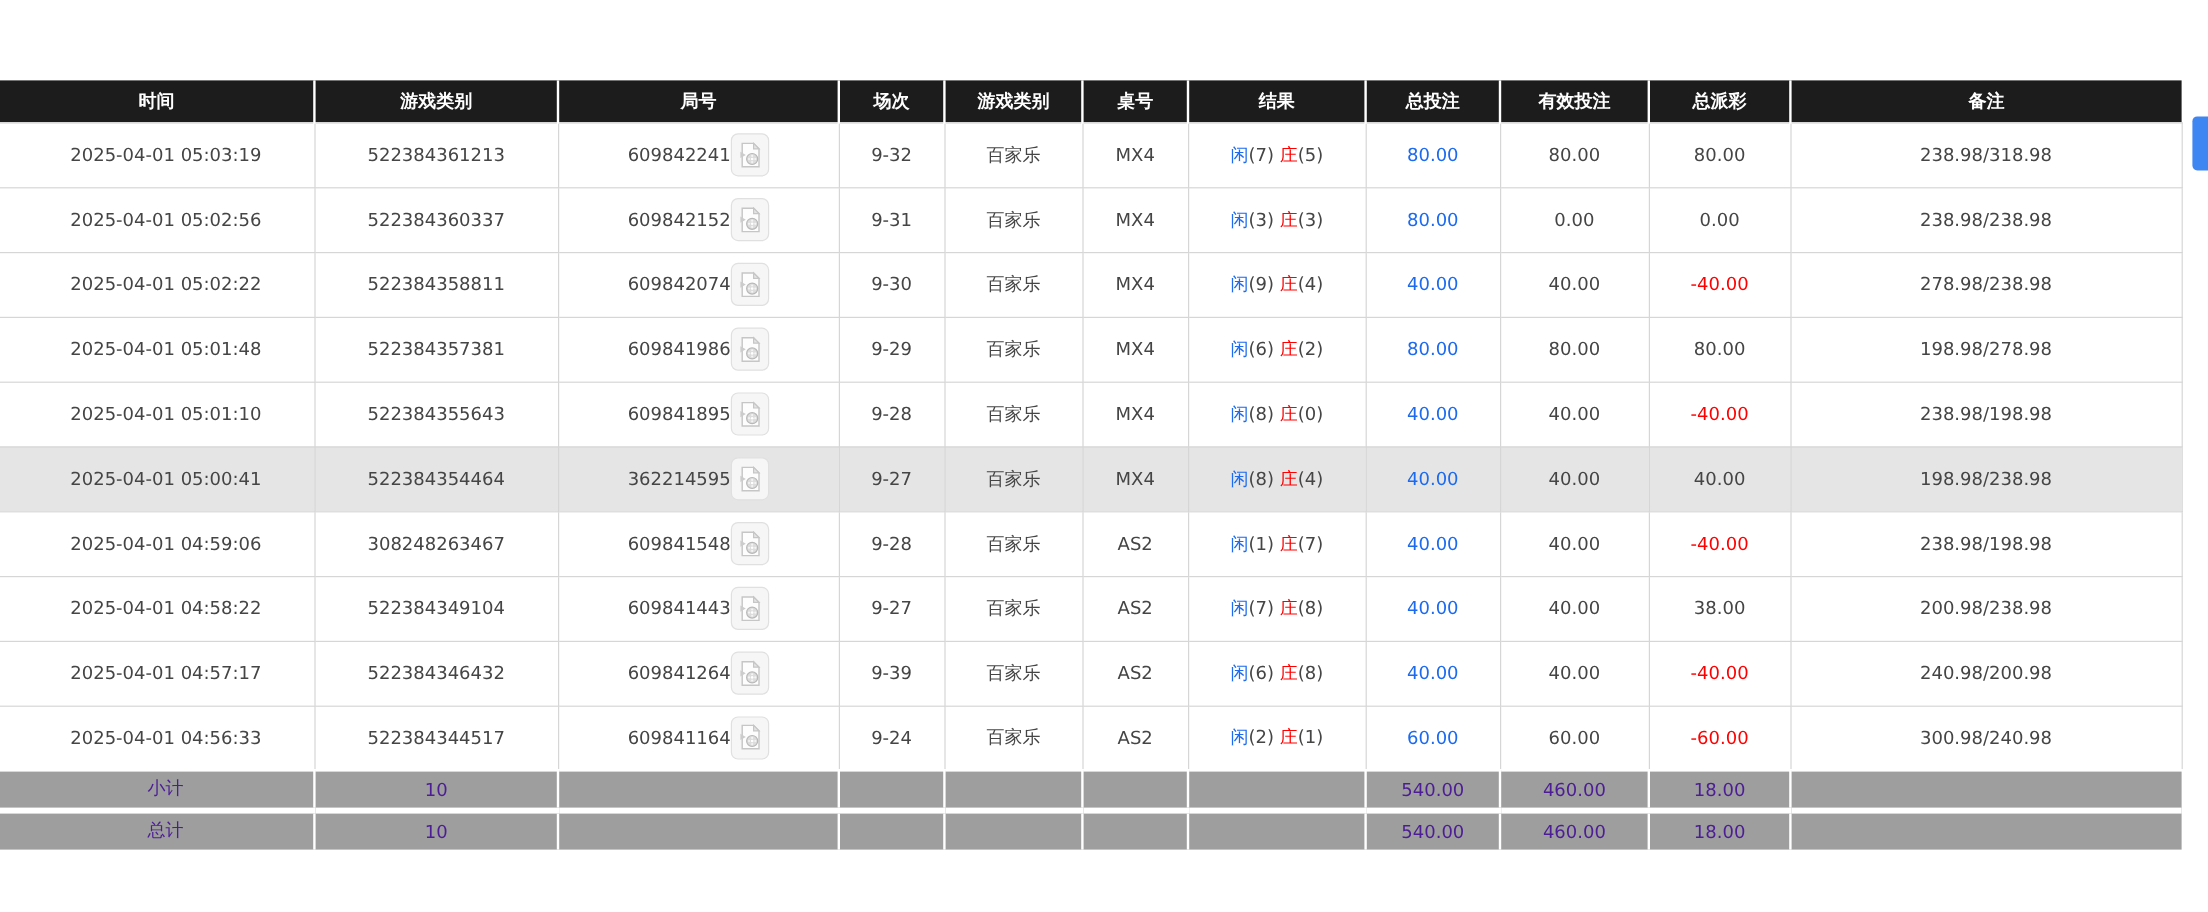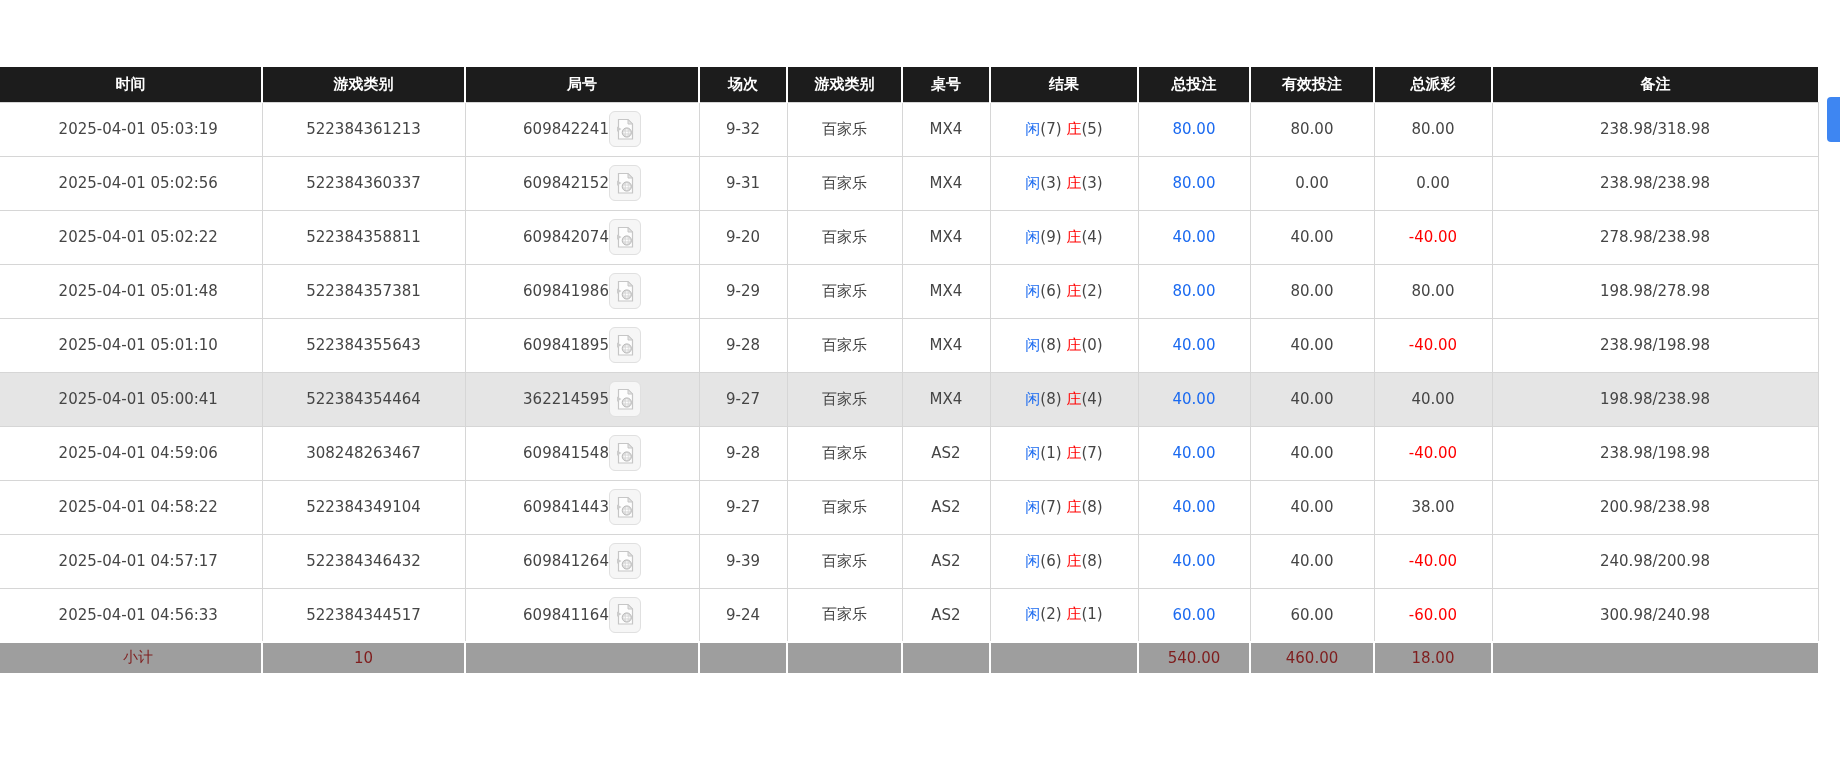--- a/index.html
+++ b/index.html
@@ -50,21 +50,21 @@
     background: #f6f6f6;
     border: 1px solid #e0e0e0;
     border-radius: 6px;
     display: inline-flex; align-items: center; justify-content: center;
     cursor: pointer; padding: 0;
   }
   .video-btn svg { display: block; }
 
   tr.footer-row td {
     background: #9e9e9e;
-    color: #7f1d1d;
+    color: #4c1d95;
     font-size: 15px;
     height: 33px;
     text-align: center;
     vertical-align: middle;
     border: 0;
     border-right: 2px solid #ffffff;
   }
   tr.footer-row td:last-child { border-right: 0; }
   tr.footer-sub td   { border-top: 2px solid #ffffff; border-bottom: 5px solid #ffffff; }
   tr.footer-total td { border-top: 0; }
@@ -199,21 +199,21 @@
               <circle cx="11.8" cy="14.5" r="1.1" fill="#ffffff"></circle>
               <circle cx="11.8" cy="11.9" r="0.9" fill="#f4f4f4"></circle>
               <circle cx="11.8" cy="17.1" r="0.9" fill="#f4f4f4"></circle>
               <circle cx="9.2" cy="14.5" r="0.9" fill="#f4f4f4"></circle>
               <circle cx="14.4" cy="14.5" r="0.9" fill="#f4f4f4"></circle>
             </svg>
           </span>
         </button>
       </span>
     </td>
-    <td class="c-session">9-20</td>
+    <td class="c-session">9-30</td>
     <td class="c-game">百家乐</td>
     <td class="c-table-no">MX4</td>
     <td>
       <span class="blue c-player-label">闲</span><span class="c-player-score">(9)</span>
       <span class="red c-banker-label">庄</span><span class="c-banker-score">(4)</span>
     </td>
     <td class="blue c-total-bet">40.00</td>
     <td class="c-valid-bet">40.00</td>
     <td class="c-payout red">-40.00</td>
     <td class="c-remark">278.98/238.98</td>
@@ -478,18 +478,31 @@
         <td></td>
         <td></td>
         <td></td>
         <td></td>
         <td></td>
         <td>540.00</td>
         <td>460.00</td>
         <td>18.00</td>
         <td></td>
       </tr>
+      <tr class="footer-row footer-total">
+        <td>总计</td>
+        <td>10</td>
+        <td></td>
+        <td></td>
+        <td></td>
+        <td></td>
+        <td></td>
+        <td>540.00</td>
+        <td>460.00</td>
+        <td>18.00</td>
+        <td></td>
+      </tr>
     </tbody>
   </table>
 
   <div class="partial-btn top"></div>
 
 </div>
 
 </body></html>

